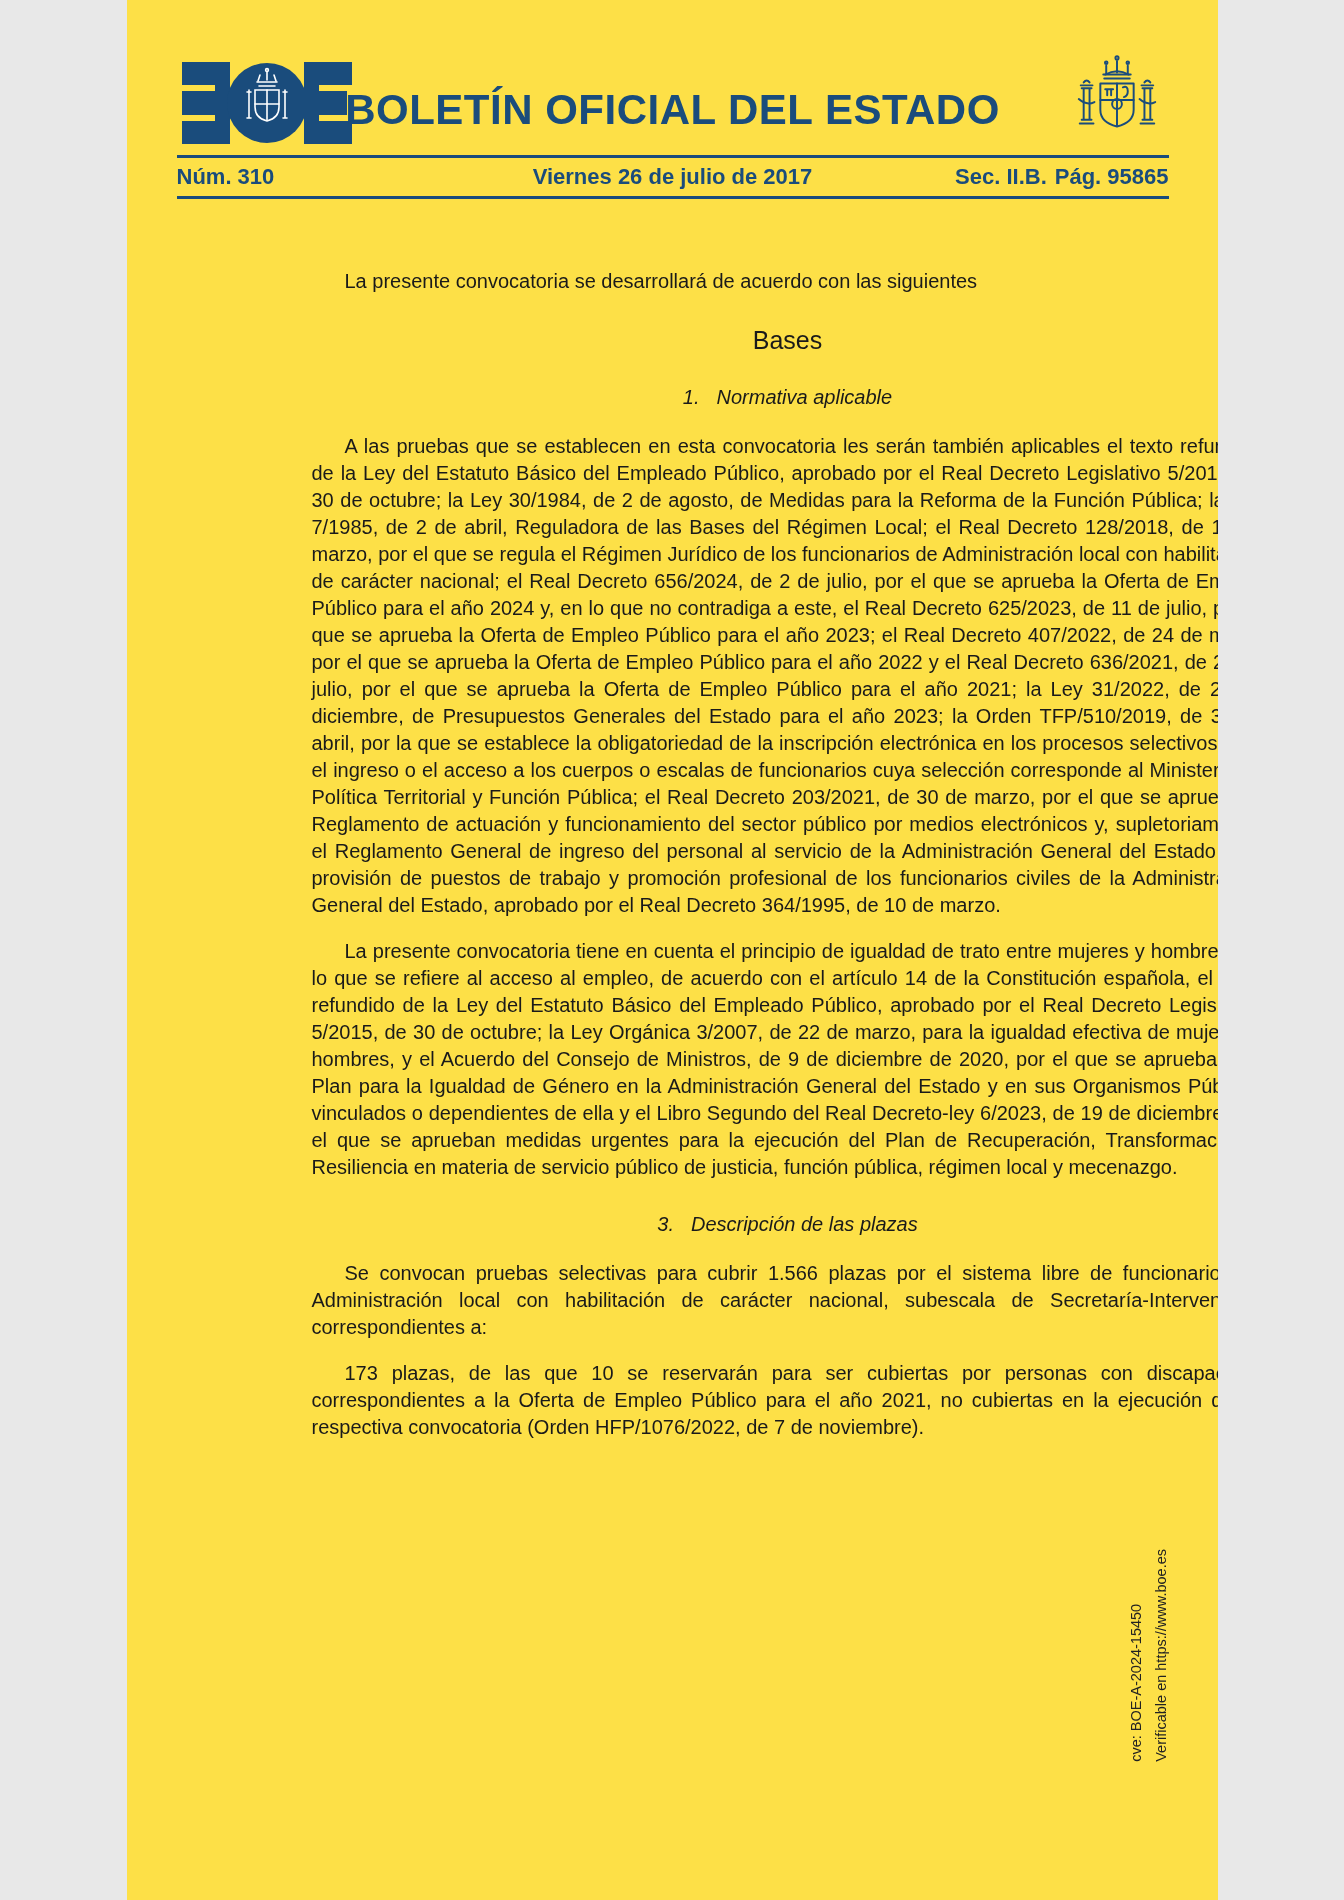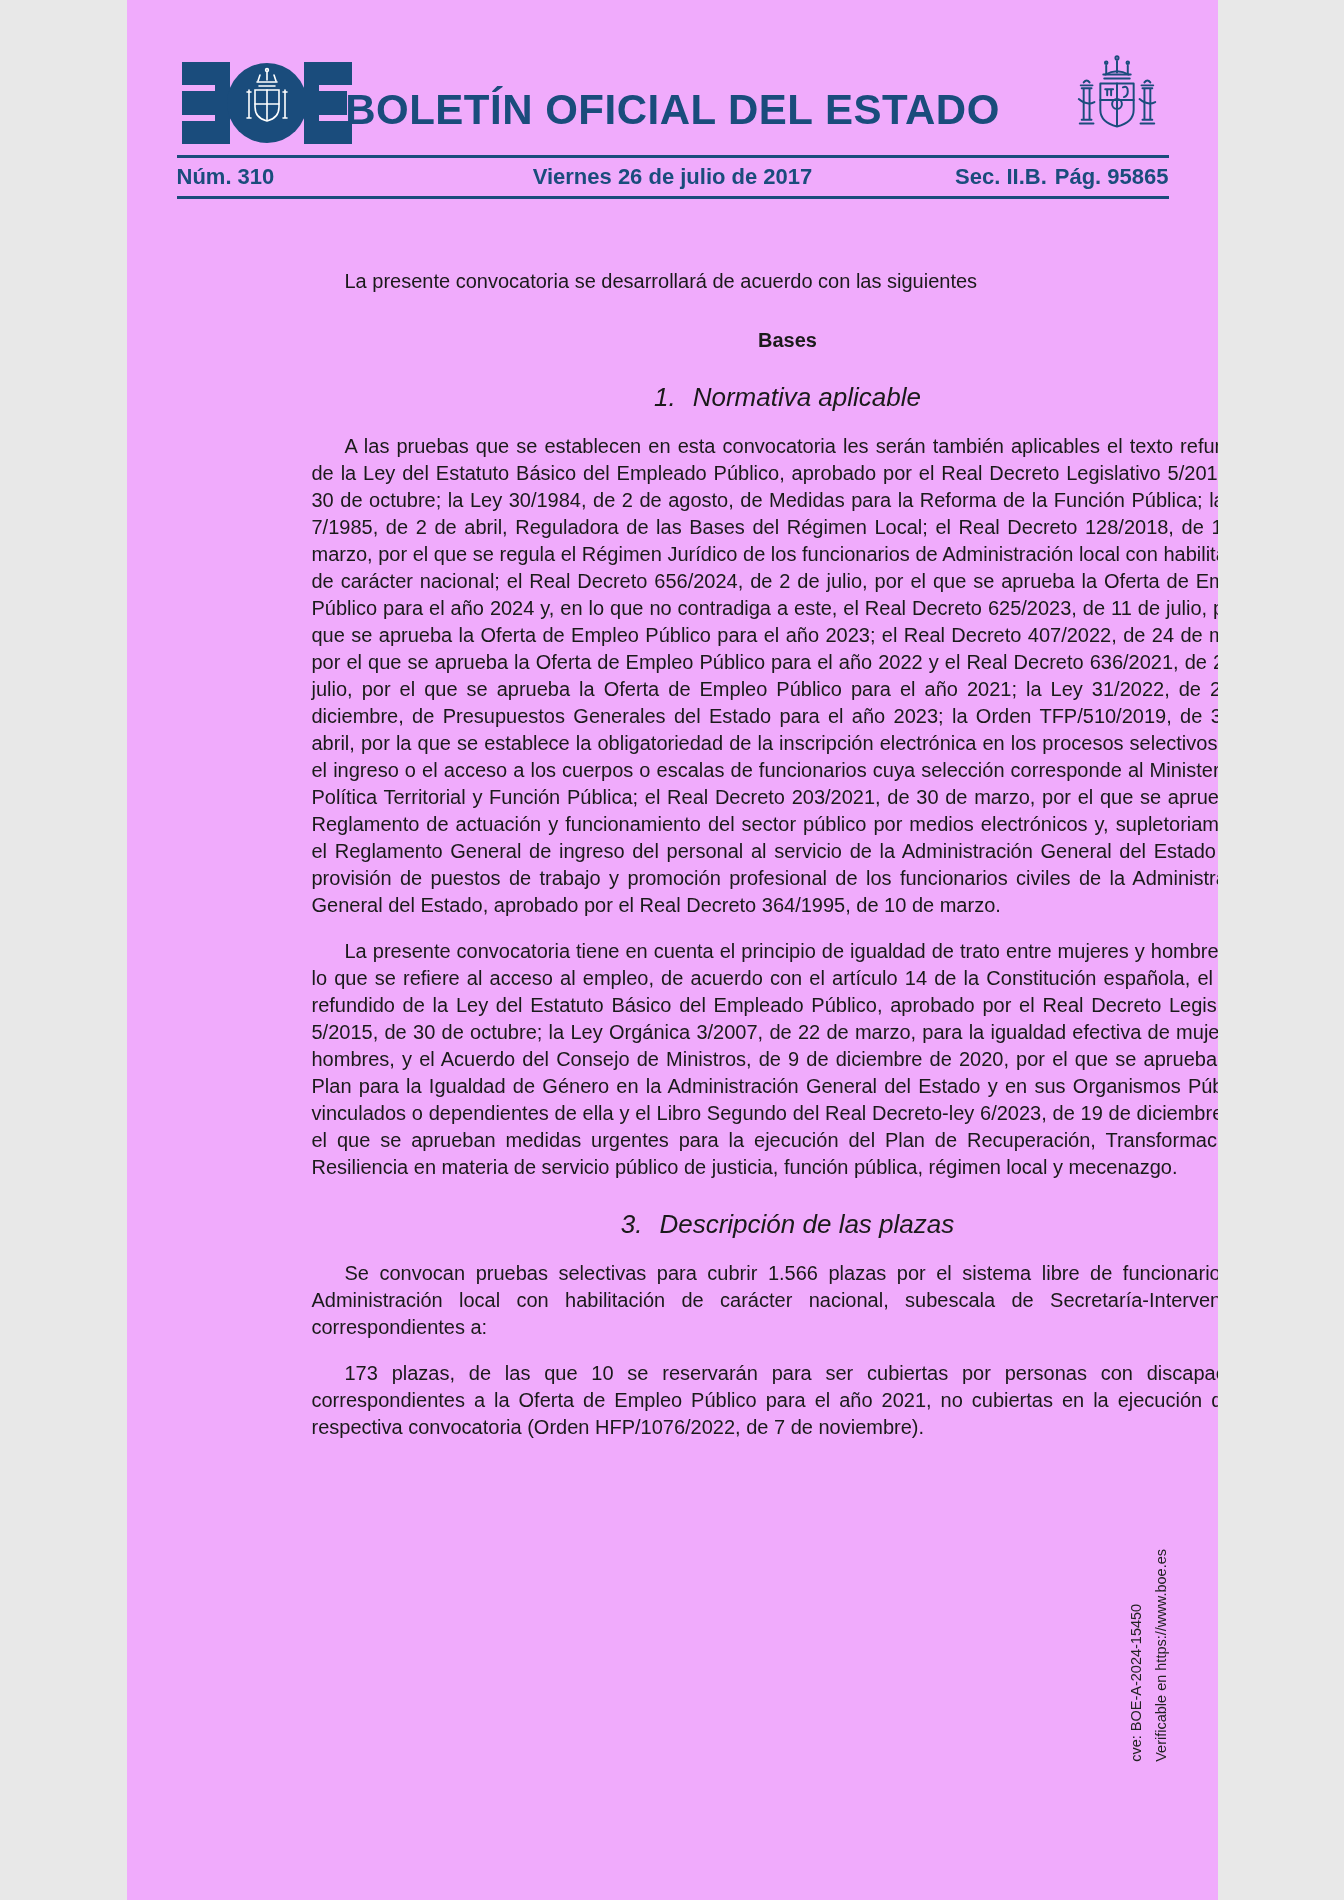--- a/index.html
+++ b/index.html
@@ -4,21 +4,21 @@
 <style>
   :root{
     --blue:#1A4C7C;
     --ink:#1a1a1a;
   }
   *{margin:0;padding:0;box-sizing:border-box;}
   html,body{background:#e8e8e8;}
   .page{
     position:relative;
     width:1091px;height:1900px;
-    background:#f0abfc;
+    background:#fde047;
     margin:0 auto;
     font-family:"Liberation Sans","DejaVu Sans",sans-serif;
     overflow:hidden;
   }
   
   .brand{position:absolute;top:58px;left:50px;right:49px;height:100px;}
   .boe-logo{position:absolute;left:5px;top:4px;width:170px;height:82px;}
   .masthead-title{
     position:absolute;left:0;right:0;top:28px;
     text-align:center;
@@ -41,25 +41,25 @@
   .meta-right .sec{margin-right:8px;}
   
   .content{
     position:absolute;top:252px;left:185px;width:952px;
     font-size:20px;line-height:27px;color:var(--ink);
     text-align:justify;
   }
   .content p{margin:16px 0 19px;text-indent:33px;}
   .intro{margin-bottom:32px !important;}
   .bases-heading{
-    text-align:center;font-size:20px;font-weight:bold;
+    text-align:center;font-size:25px;font-weight:normal;
     margin:0 0 20px;
   }
   .section-heading{
-    text-align:center;font-size:26px;font-weight:normal;font-style:italic;
+    text-align:center;font-size:20px;font-weight:normal;font-style:italic;
     margin:30px 0 22px;
   }
   .section-heading .num{margin-right:17px;}
   
   .cve-strip{
     position:absolute;right:44px;bottom:138px;
     writing-mode:vertical-rl;
     transform:rotate(180deg);
     font-size:14.5px;line-height:1.72;
     color:#222;white-space:nowrap;

